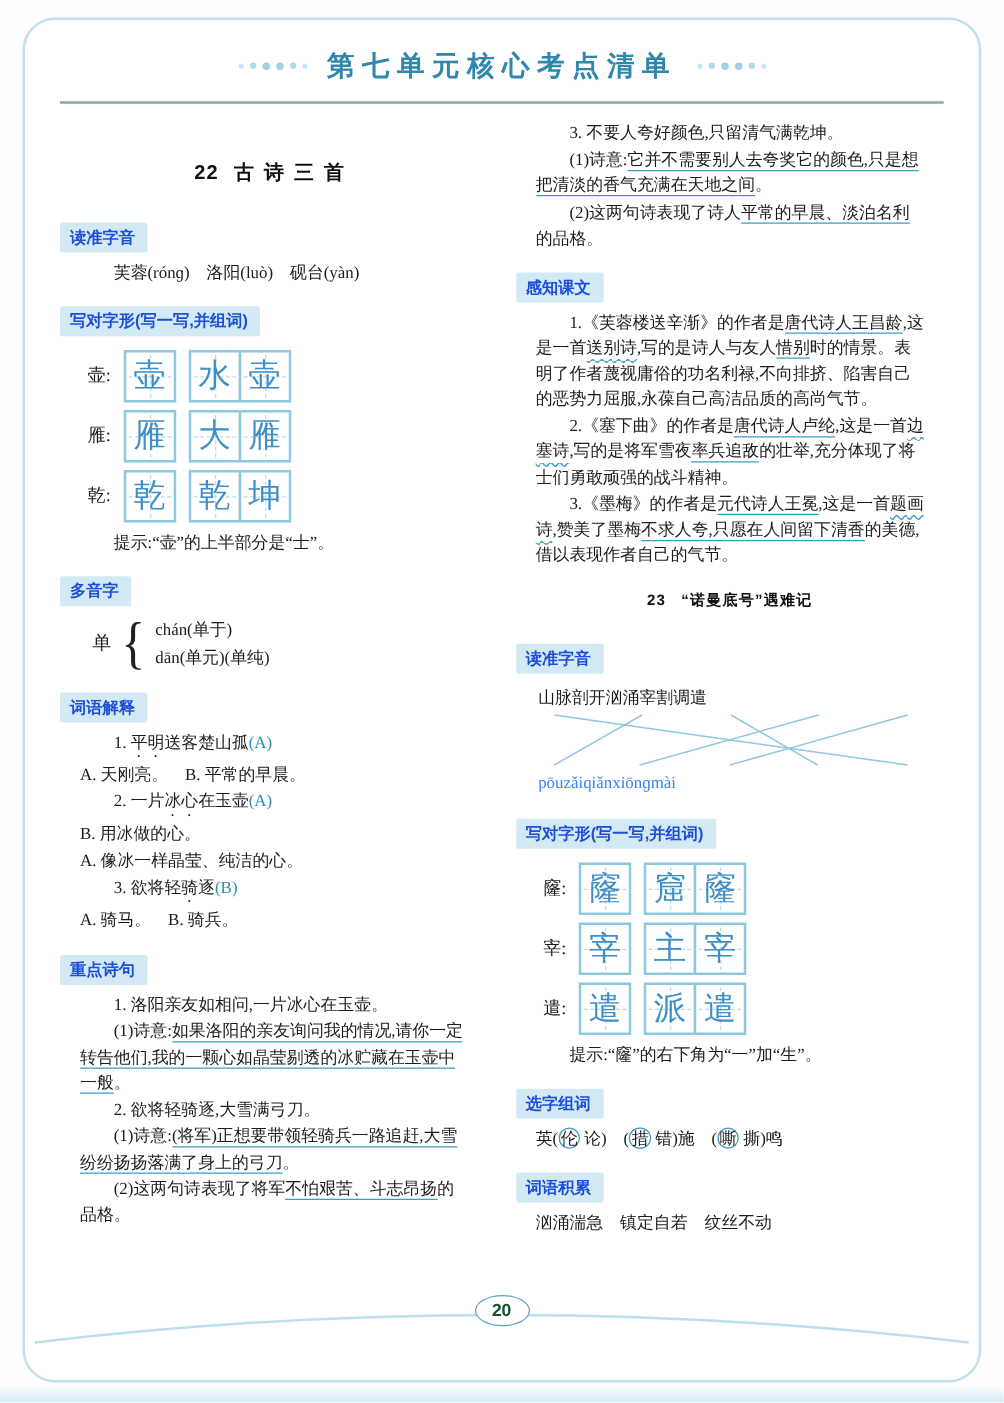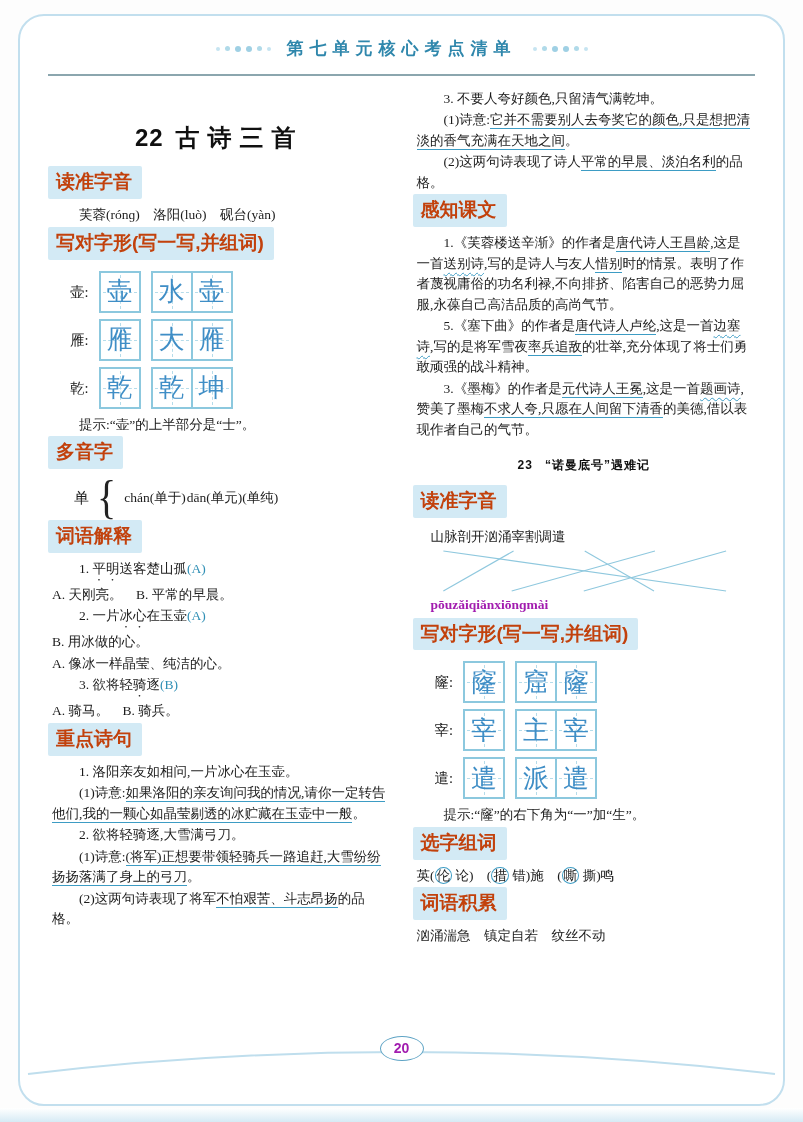--- a/index.html
+++ b/index.html
@@ -17,40 +17,40 @@
   }
   
   .header { padding-top:20px; }
   .header-row { display:flex; align-items:center; justify-content:center; gap:16px; }
   .h-dots { display:flex; gap:5px; align-items:center; }
   .h-dots i { display:block; border-radius:50%; background:#9fd0e4; width:6px; height:6px; }
   .h-dots i:nth-child(1), .h-dots i:nth-child(6) { width:4px; height:4px; background:#c6e4f1; }
   .h-dots i:nth-child(2), .h-dots i:nth-child(5) { width:5px; height:5px; background:#b0dae9; }
   .header-title {
     font-family:"Liberation Sans","DejaVu Sans",sans-serif;
-    font-weight:bold; font-size:17px; letter-spacing:6px; color:#2f87ac;
+    font-weight:bold; font-size:22px; letter-spacing:6px; color:#2f87ac;
   }
   .header-rule { margin:12px 28px 0; border-top:2px solid #8ba6ae; }
   
   .columns { display:flex; gap:22px; padding:12px 28px 0; align-items:flex-start; }
   .col { flex:1; min-width:0; }
   .lesson-title {
     text-align:center; font-family:"Liberation Sans","DejaVu Sans",sans-serif;
     font-weight:bold; color:#101010; margin:10px 0 10px;
   }
-  .lt22 { font-size:24px; letter-spacing:8px;margin-top:32px; }
+  .lt22 { font-size:16px; letter-spacing:8px;margin-top:32px; }
   .lt23 { font-size:12px; letter-spacing:1px; margin-top:16px; }
   .lesson-title .num { letter-spacing:1px; margin-right:12px; }
   .badge {
-    display:inline-block; background:#d3eaf5; color:#c2410c;
+    display:inline-block; background:#d3eaf5; color:#1d4ed8;
     font-family:"Liberation Sans","DejaVu Sans",sans-serif;
-    font-weight:bold; font-size:19px; padding:2px 10px 2px 8px;
-    margin:0 0 5px; border-radius:2px;
-  }
-  p { margin:1px 4px; }
+    font-weight:bold; font-size:13px; padding:2px 10px 2px 8px;
+    margin:16px 0 5px; border-radius:2px;
+  }
+  p { margin:1px 16px; }
   .ind { text-indent:2em; }
   .blue { color:#2f8fb5; }
   .ul { border-bottom:1.5px solid #3d9cc4; padding-bottom:1px; }
   .wavy { text-decoration:underline wavy #3d9cc4 1px; text-underline-offset:4px; }
   .em {
     -webkit-text-emphasis:filled dot #1b1b1b; text-emphasis:filled dot #1b1b1b;
     -webkit-text-emphasis-position:under left; text-emphasis-position:under left;
   }
   .circle { border:1.3px solid #3d9cc4; border-radius:50%; padding:0 1px; }
   
@@ -67,35 +67,35 @@
   .pbox::after  { content:""; position:absolute; top:2px; bottom:2px; left:50%; border-left:1px dashed #b5dcea; }
   .pbox i {
     position:relative; z-index:1; font-style:normal; font-size:26px;
     color:#3f8ec6; font-family:"Liberation Serif","DejaVu Serif",serif;
   }
   .hint { margin-top:3px; }
   
   .duoyin { display:flex; align-items:center; gap:8px; margin:4px 0 2px 26px; }
   .dy-char { font-size:15px; }
   .brace { font-size:40px; font-weight:200; line-height:1; transform:scaleY(1.15); color:#222; }
-  .dy-lines { display:flex; flex-direction:row; gap:1px; }
+  .dy-lines { display:flex; flex-direction:column; gap:1px; }
   
   .match { margin:4px 0 2px; }
   .match-words, .match-pinyin { display:flex; justify-content:flex-start; padding:0 18px; }
-  .match-pinyin { color:#a21caf;font-weight:bold; }
+  .match-pinyin { color:#3b82f6; }
   .match-svg { display:block; width:100%; height:44px; margin:2px 0; }
   .match-svg line { stroke:#8fc8de; stroke-width:1.2; }
   
   .footer { position:absolute; left:0; right:0; bottom:16px; height:64px; pointer-events:none; }
   .footer svg { display:block; width:100%; height:100%; }
   .page-oval {
     position:absolute; left:50%; top:12px; transform:translateX(-50%);
-    min-width:44px; padding:1px 13px; text-align:center;
+    min-width:44px; padding:1px 13px; text-align:left;
     border:1.6px solid #5fa4c5; border-radius:50%; background:#fff;
-    font-family:"Liberation Sans","DejaVu Sans",sans-serif; font-weight:bold; font-size:14px; color:#a21caf;
+    font-family:"Liberation Sans","DejaVu Sans",sans-serif; font-weight:bold; font-size:14px; color:#14532d;
   }
   .bottom-band {
     position:absolute; left:0; right:0; bottom:0; height:14px;
     background:linear-gradient(to bottom,#ffffff,#d6eaf5);
   }
 </style>
 </head>
 <body>
 
 <div class="frame">
@@ -206,21 +206,21 @@
       <p class="ind"><span>(2)这两句诗表现了将军</span><span class="ul">不怕艰苦、斗志昂扬</span><span>的品格。</span></p>
     </section>
 
     <section class="col">
       <p class="ind"><span>3. 不要人夸好颜色,只留清气满乾坤。</span></p>
       <p class="ind"><span>(1)诗意:</span><span class="ul">它并不需要别人去夸奖它的颜色,只是想把清淡的香气充满在天地之间</span><span>。</span></p>
       <p class="ind"><span>(2)这两句诗表现了诗人</span><span class="ul">平常的早晨、淡泊名利</span><span>的品格。</span></p>
 
       <div class="badge">感知课文</div>
       <p class="ind"><span>1.《芙蓉楼送辛渐》的作者是</span><span class="ul">唐代诗人王昌龄</span><span>,这是一首</span><span class="wavy">送别诗</span><span>,写的是诗人与友人</span><span class="ul">惜别</span><span>时的情景。表明了作者蔑视庸俗的功名利禄,不向排挤、陷害自己的恶势力屈服,永葆自己高洁品质的高尚气节。</span></p>
-      <p class="ind"><span>5.《塞下曲》的作者是</span><span class="ul">唐代诗人卢纶</span><span>,这是一首</span><span class="wavy">边塞诗</span><span>,写的是将军雪夜</span><span class="ul">率兵追敌</span><span>的壮举,充分体现了将士们勇敢顽强的战斗精神。</span></p>
+      <p class="ind"><span>2.《塞下曲》的作者是</span><span class="ul">唐代诗人卢纶</span><span>,这是一首</span><span class="wavy">边塞诗</span><span>,写的是将军雪夜</span><span class="ul">率兵追敌</span><span>的壮举,充分体现了将士们勇敢顽强的战斗精神。</span></p>
       <p class="ind"><span>3.《墨梅》的作者是</span><span class="ul">元代诗人王冕</span><span>,这是一首</span><span class="wavy">题画诗</span><span>,赞美了墨梅</span><span class="ul">不求人夸,只愿在人间留下清香</span><span>的美德,借以表现作者自己的气节。</span></p>
 
       <h2 class="lesson-title lt23">
         <span class="num">23</span><span>“诺曼底号”遇难记</span>
       </h2>
 
       <div class="badge">读准字音</div>
       <div class="match">
         <div class="match-words">
           <span>山脉</span>

